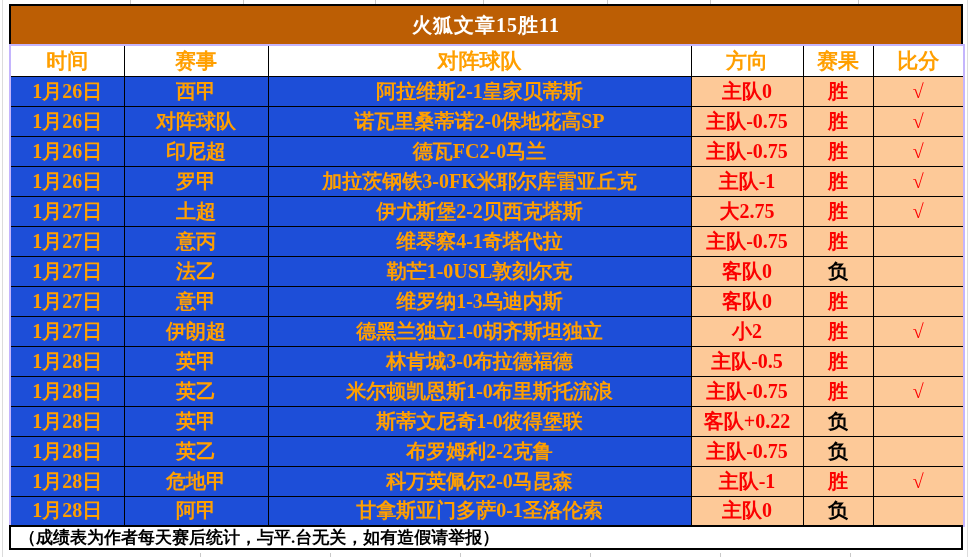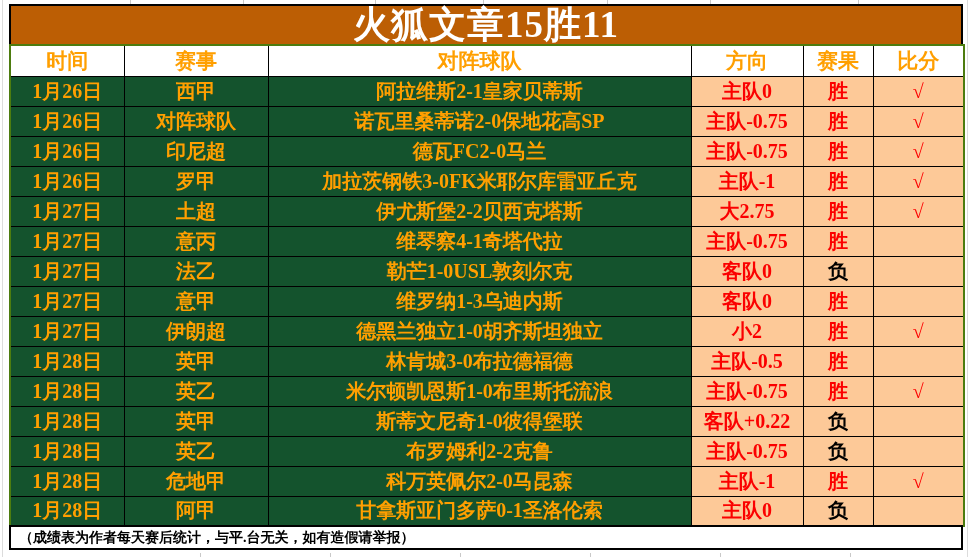--- a/index.html
+++ b/index.html
@@ -6,47 +6,47 @@
   body{
     width:970px;height:557px;position:relative;background:#ffffff;
     font-family:"Liberation Serif","DejaVu Serif",serif;
     overflow:hidden;
   }
   .tick{position:absolute;width:1px;height:4px;background:#c9c9c9;}
   .vline{position:absolute;width:1px;background:#dcdcdc;top:0;bottom:0;}
   .sheet{position:absolute;left:9px;top:4px;width:954px;}
   .banner{
     box-sizing:border-box;height:42px;border:2px solid #000;background:#bc5e04;
-    color:#ffffff;font-weight:bold;font-size:37px;line-height:38px;text-align:center;
+    color:#ffffff;font-weight:bold;font-size:20px;line-height:38px;text-align:center;
     letter-spacing:1px;
   }
   table.results{
     border-collapse:collapse;table-layout:fixed;width:954px;margin-top:-2px;
-    border:2px solid #4d7c0f;
+    border:2px solid #c4b5fd;
   }
   table.results td,table.results th{
     box-sizing:border-box;border:1px solid #000;overflow:hidden;white-space:nowrap;
     text-align:center;font-weight:bold;padding:0;
   }
   tr.hdr th{height:31px;background:#ffffff;color:#ff9f00;font-size:21px;}
   tr.row td{height:30px;font-size:20px;}
   .col-date{width:114px;}
   .col-league{width:144px;}
   .col-match{width:423px;}
   .col-dir{width:112px;}
   .col-res{width:70px;}
   .col-score{width:91px;}
-  td.td-date,td.td-league,td.td-match{background:#14532d;color:#ff9f00;}
+  td.td-date,td.td-league,td.td-match{background:#1d4ed8;color:#ff9f00;}
   td.td-dir,td.td-res,td.td-score{background:#fdc998;color:#fb0000;margin-left:36px;}
   td.td-res.black{color:#000000;}
   td.td-score{font-size:22px;}
   .footnote{
     box-sizing:border-box;width:954px;height:25px;margin-top:-2px;
     border:2px solid #000;background:#ffffff;color:#000000;
-    font-size:14px;font-weight:bold;line-height:22px;text-align:left;padding-left:8px;
+    font-size:17px;font-weight:bold;line-height:22px;text-align:left;padding-left:8px;
     white-space:nowrap;
   }
 </style>
 </head>
 <body>
 
 <div class="tick" style="left:130px;top:0;"></div>
 <div class="tick" style="left:243px;top:0;"></div>
 <div class="tick" style="left:375px;top:0;"></div>
 <div class="tick" style="left:483px;top:0;"></div>

